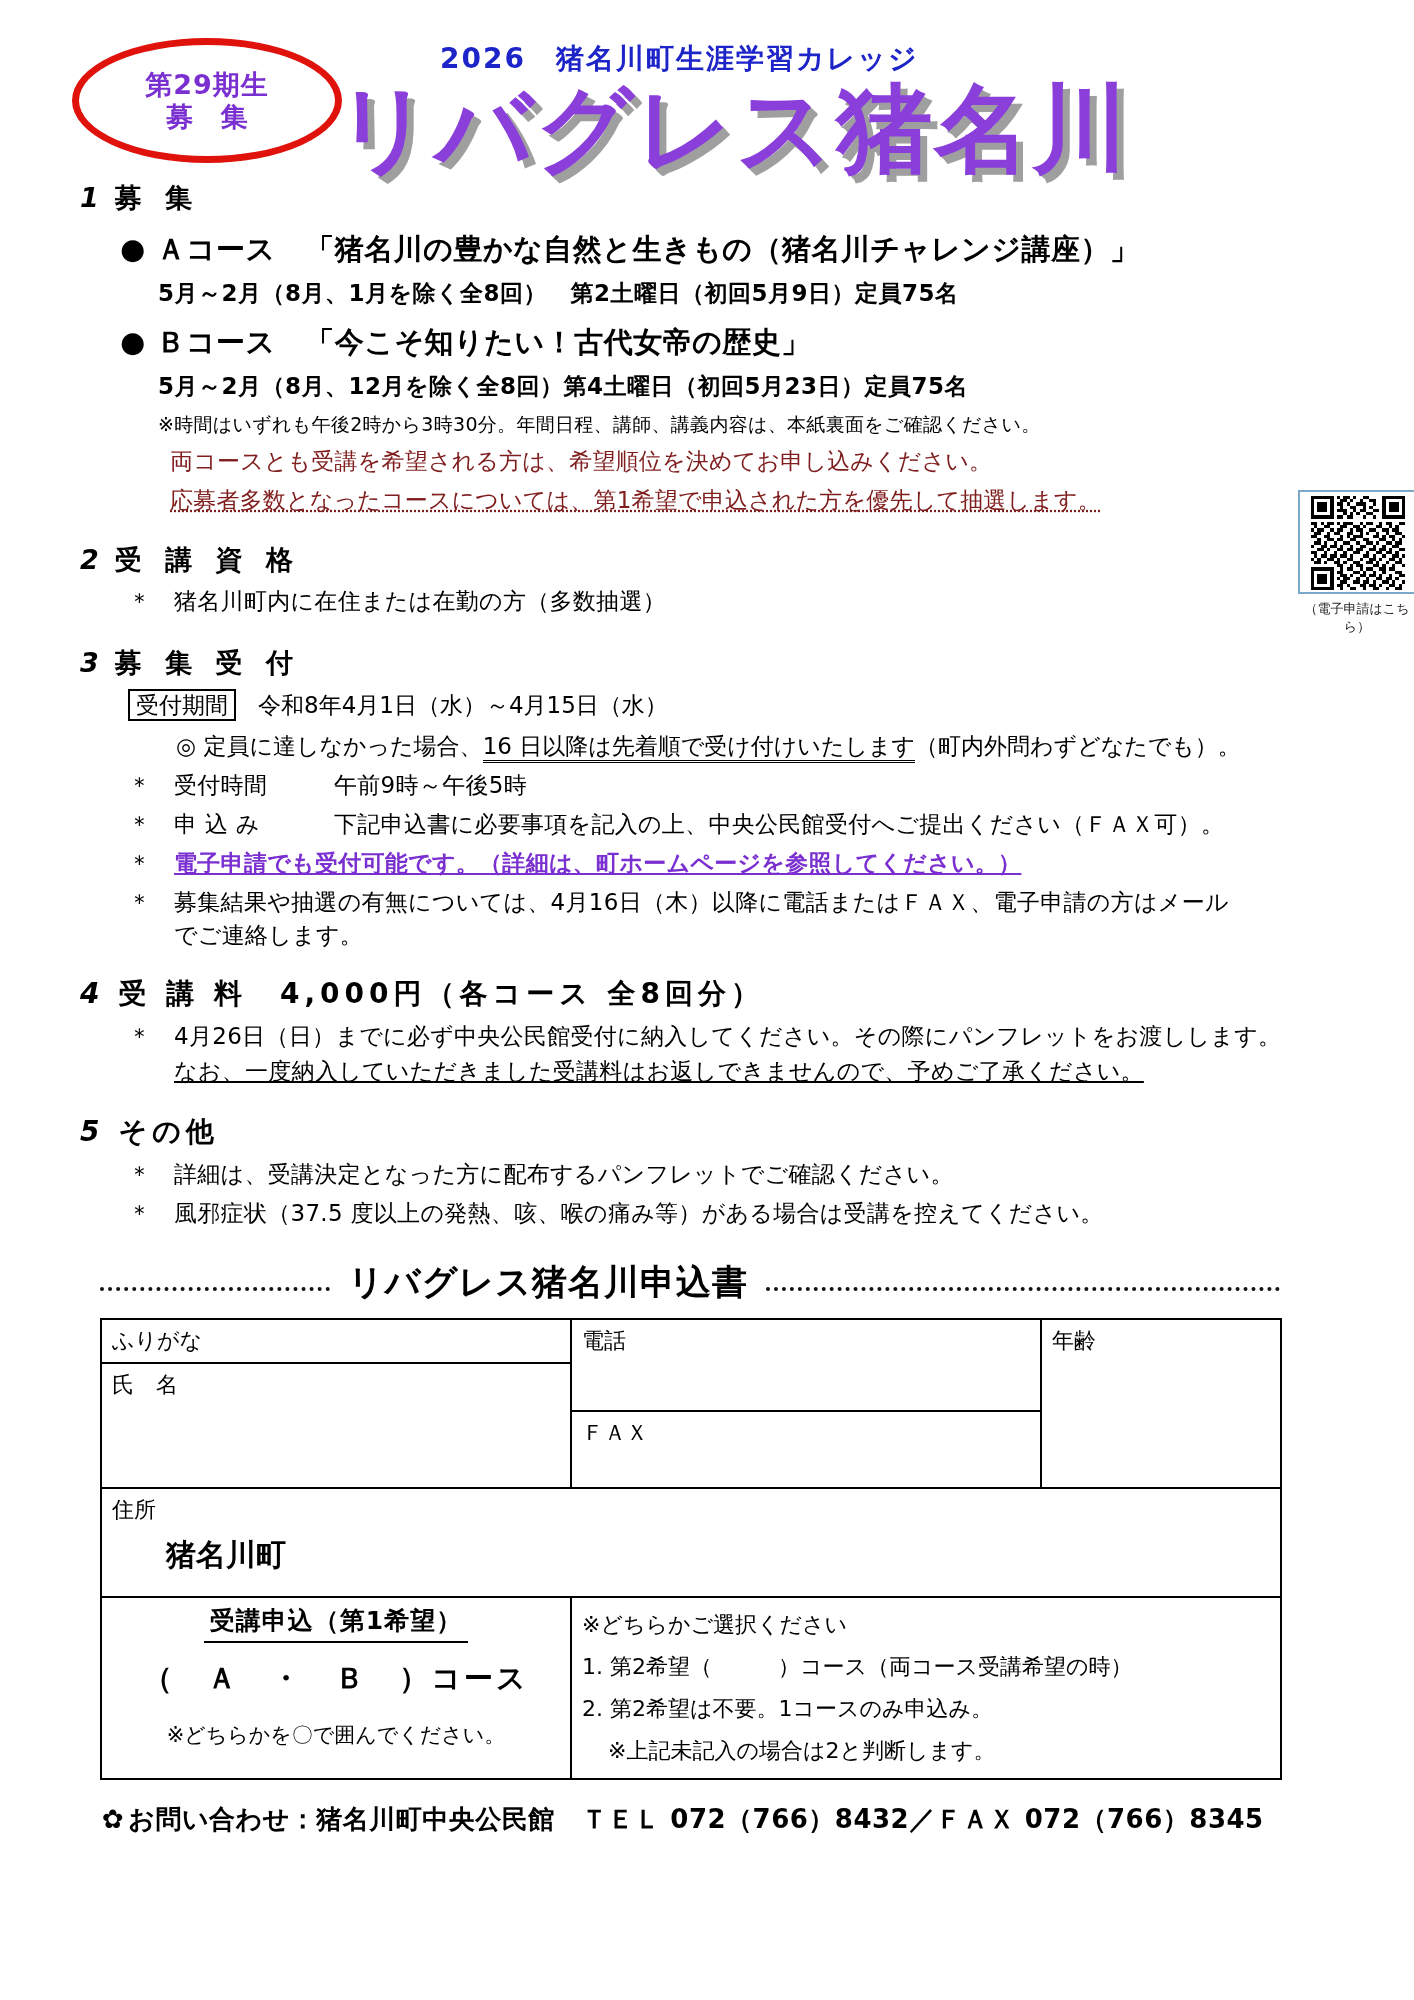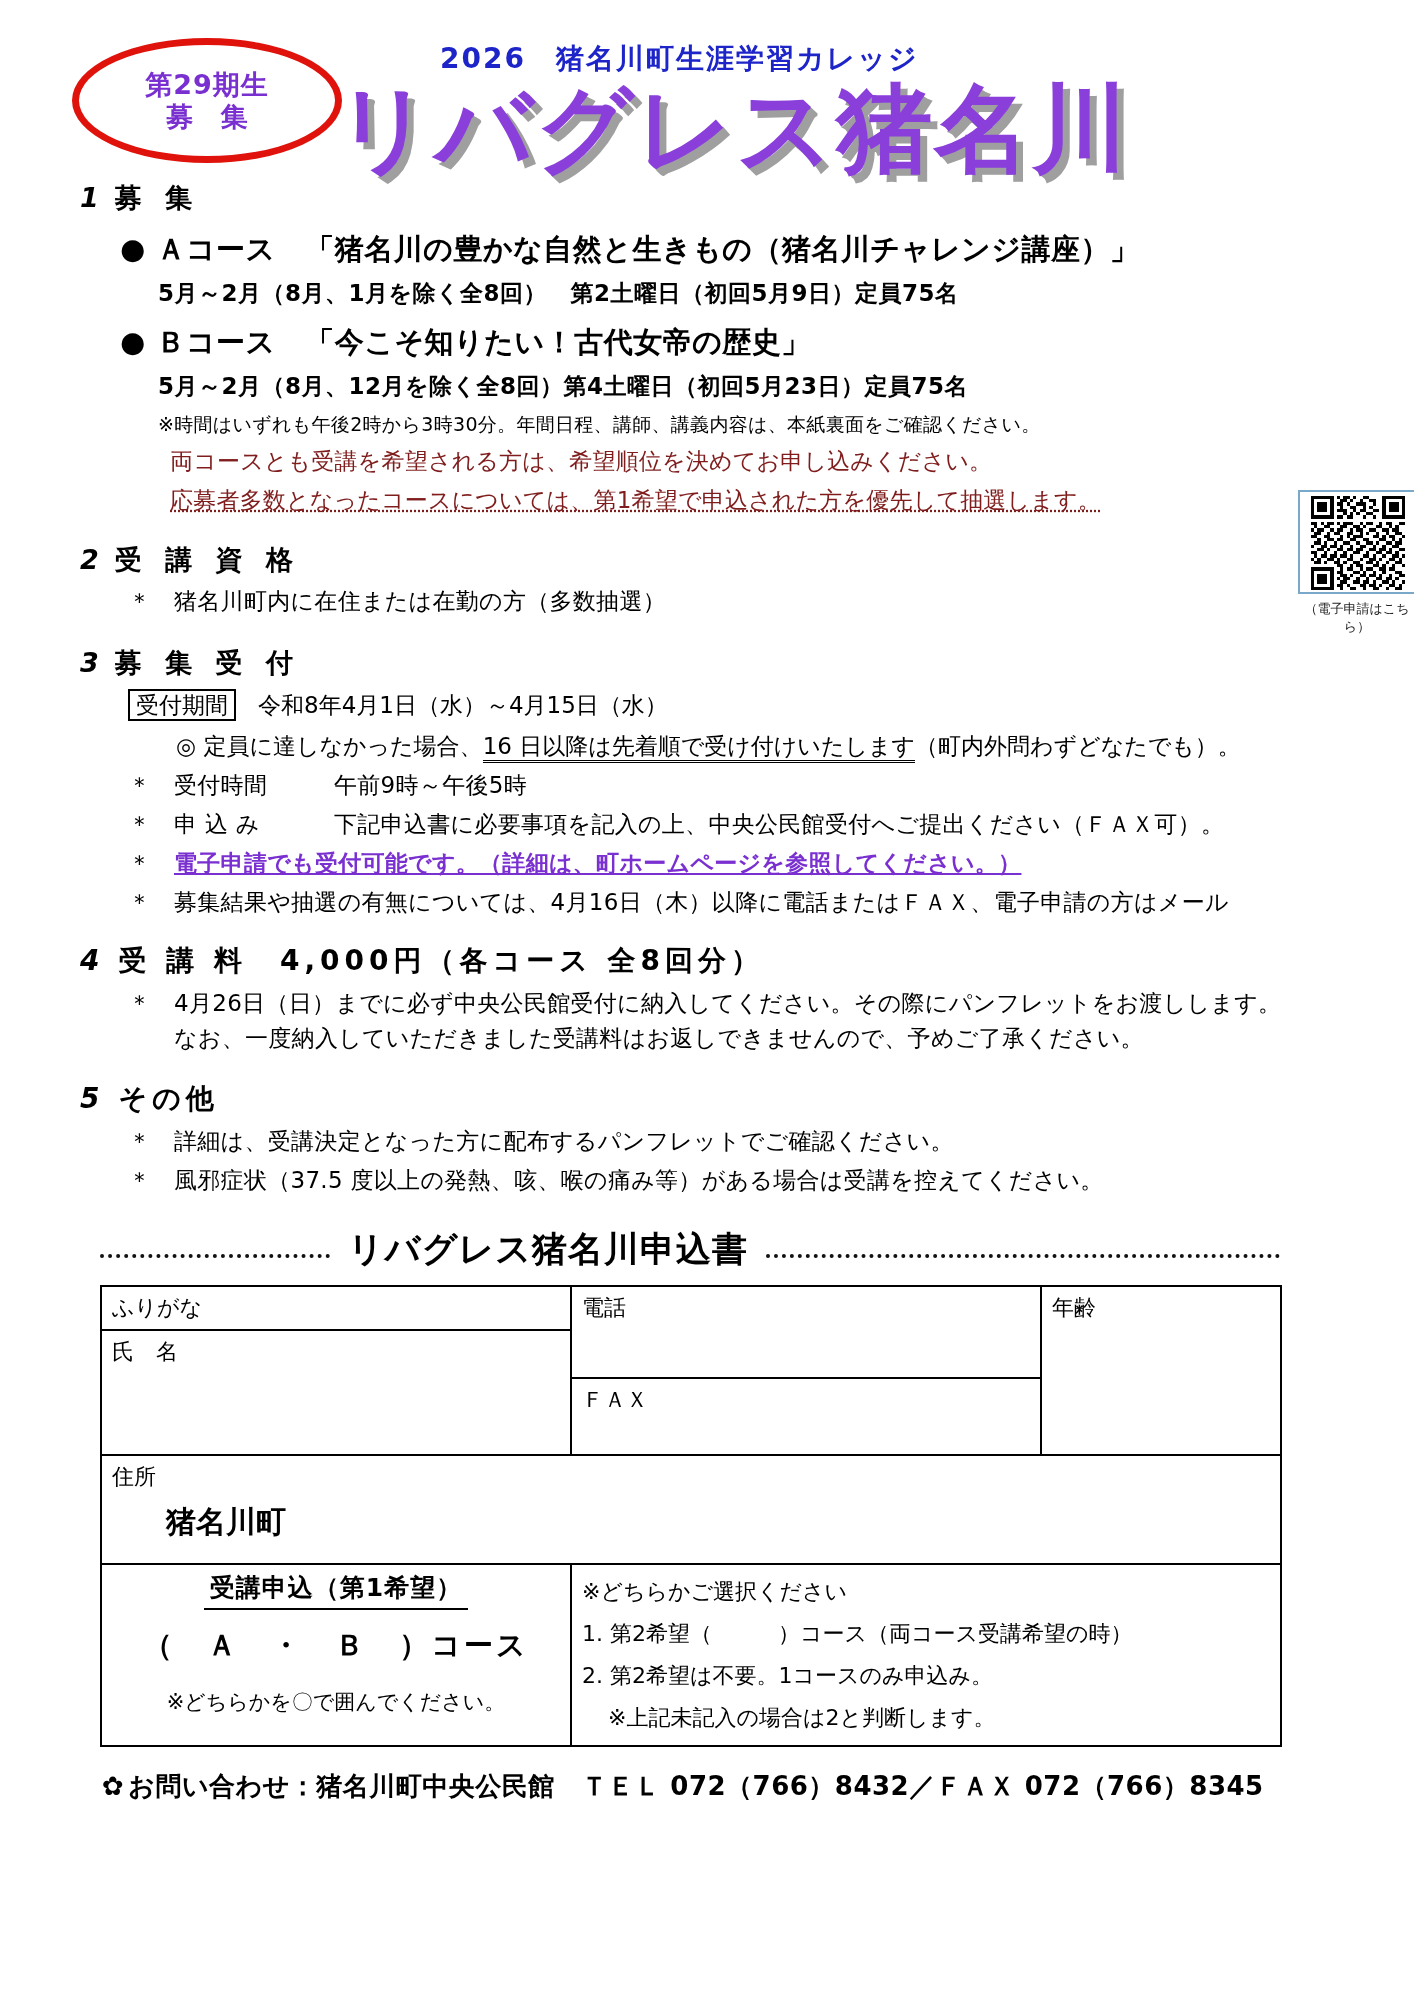--- a/index.html
+++ b/index.html
@@ -449,31 +449,35 @@
         <span class="txt"><span class="lab">申 込 み</span><span>下記申込書に必要事項を記入の上、中央公民館受付へご提出ください（ＦＡＸ可）。</span></span>
       </div>
       <div class="item-star">
         <span class="star">＊</span>
         <span class="txt blue-txt u">電子申請でも受付可能です。（詳細は、町ホームページを参照してください。）</span>
       </div>
       <div class="item-star">
         <span class="star">＊</span>
         <span class="txt">募集結果や抽選の有無については、4月16日（木）以降に電話またはＦＡＸ、電子申請の方はメール</span>
       </div>
+      <div class="item-star" style="margin-top:2px;">
+        <span class="star"></span>
+        <span class="txt">でご連絡します。</span>
+      </div>
     </div>
 
     <div style="margin-top:24px;">
       <div class="sec4-head">
         <span class="n">4</span><span>受 講 料　4,000円（各コース 全8回分）</span>
       </div>
       <div class="item-star">
         <span class="star">＊</span>
         <span class="txt">4月26日（日）までに必ず中央公民館受付に納入してください。その際にパンフレットをお渡しします。</span>
       </div>
-      <div class="item-star" style="margin-top:4px;">
+      <div class="item-star" style="margin-top:4px;text-decoration:underline;">
         <span class="star"></span>
         <span class="txt">なお、一度納入していただきました受講料はお返しできませんので、予めご了承ください。</span>
       </div>
     </div>
 
     <div style="margin-top:26px;">
       <div class="sec4-head">
         <span class="n">5</span><span>その他</span>
       </div>
       <div class="item-star">

